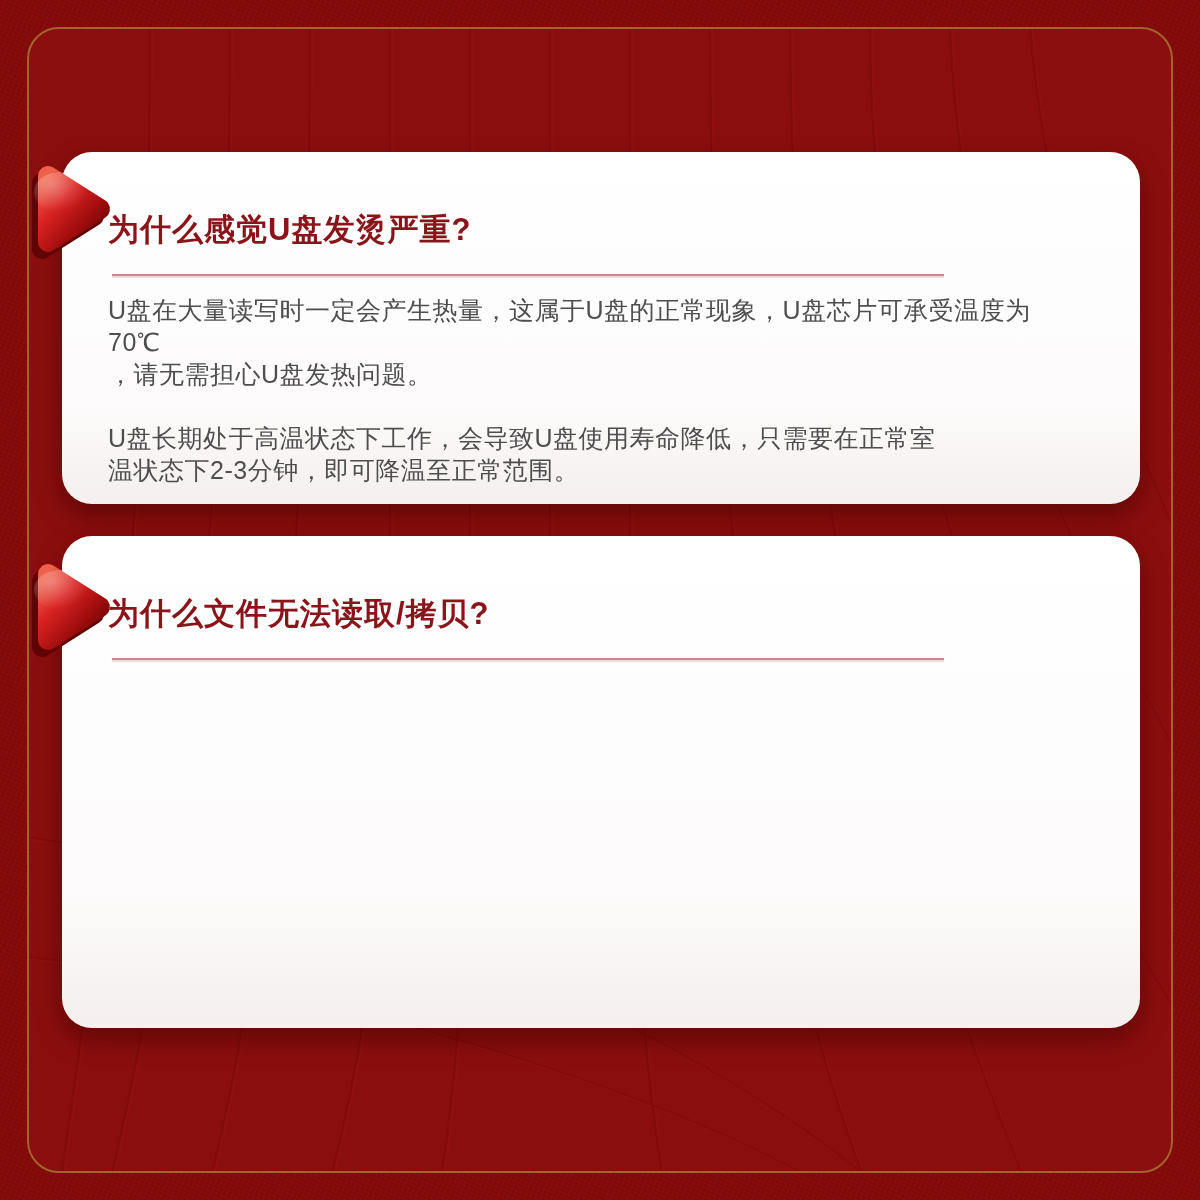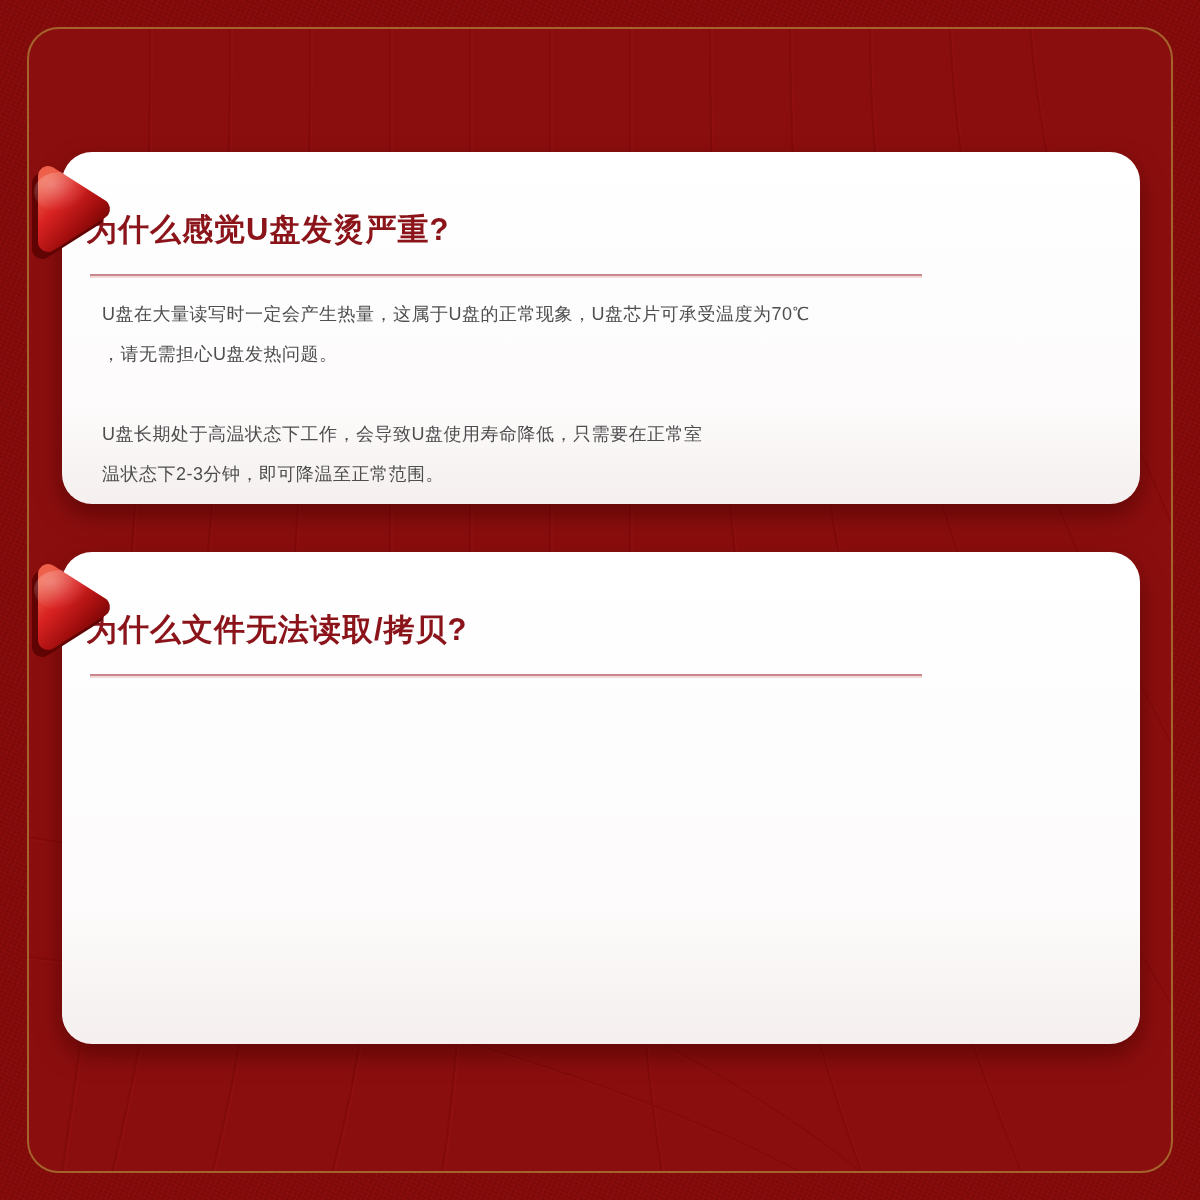--- a/index.html
+++ b/index.html
@@ -28,40 +28,40 @@
     border-radius:32px;
     pointer-events:none;
   }
   .card{
     position:absolute;
     left:62px;width:1078px;
     background:linear-gradient(180deg,#ffffff 0%,#fdfbfb 72%,#f5efef 100%);
     border-radius:30px;
     box-shadow:0 12px 24px rgba(64,0,0,.5), 0 3px 8px rgba(130,25,25,.35);
     box-sizing:border-box;
-    padding:58px 60px 0 24px;
+    padding:58px 60px 0 46px;
   }
   .card-1{top:152px;height:352px;}
-  .card-2{top:552px;height:492px;}
+  .card-2{top:536px;height:492px;}
   .card-title{
     margin:0;
     font-size:31px;line-height:40px;font-weight:700;
     color:#8a141a;
     letter-spacing:1px;
   }
   .divider{
     width:832px;max-width:100%;
     height:2px;
     margin:24px 0 18px 4px;
     background:#c9868b;
     box-shadow:0 2px 0 rgba(235,200,200,.65);
   }
   .card-body{
-    margin:16px;
-    font-size:18px;line-height:40px;
+    margin:0;
+    font-size:25px;line-height:32px;
     color:#4e4e4e;
     white-space:pre-line;
     letter-spacing:.5px;
   }
   .arrow-badge{
     position:absolute;
     left:24px;
     width:92px;height:104px;
   }
   .arrow-1{top:158px;}

